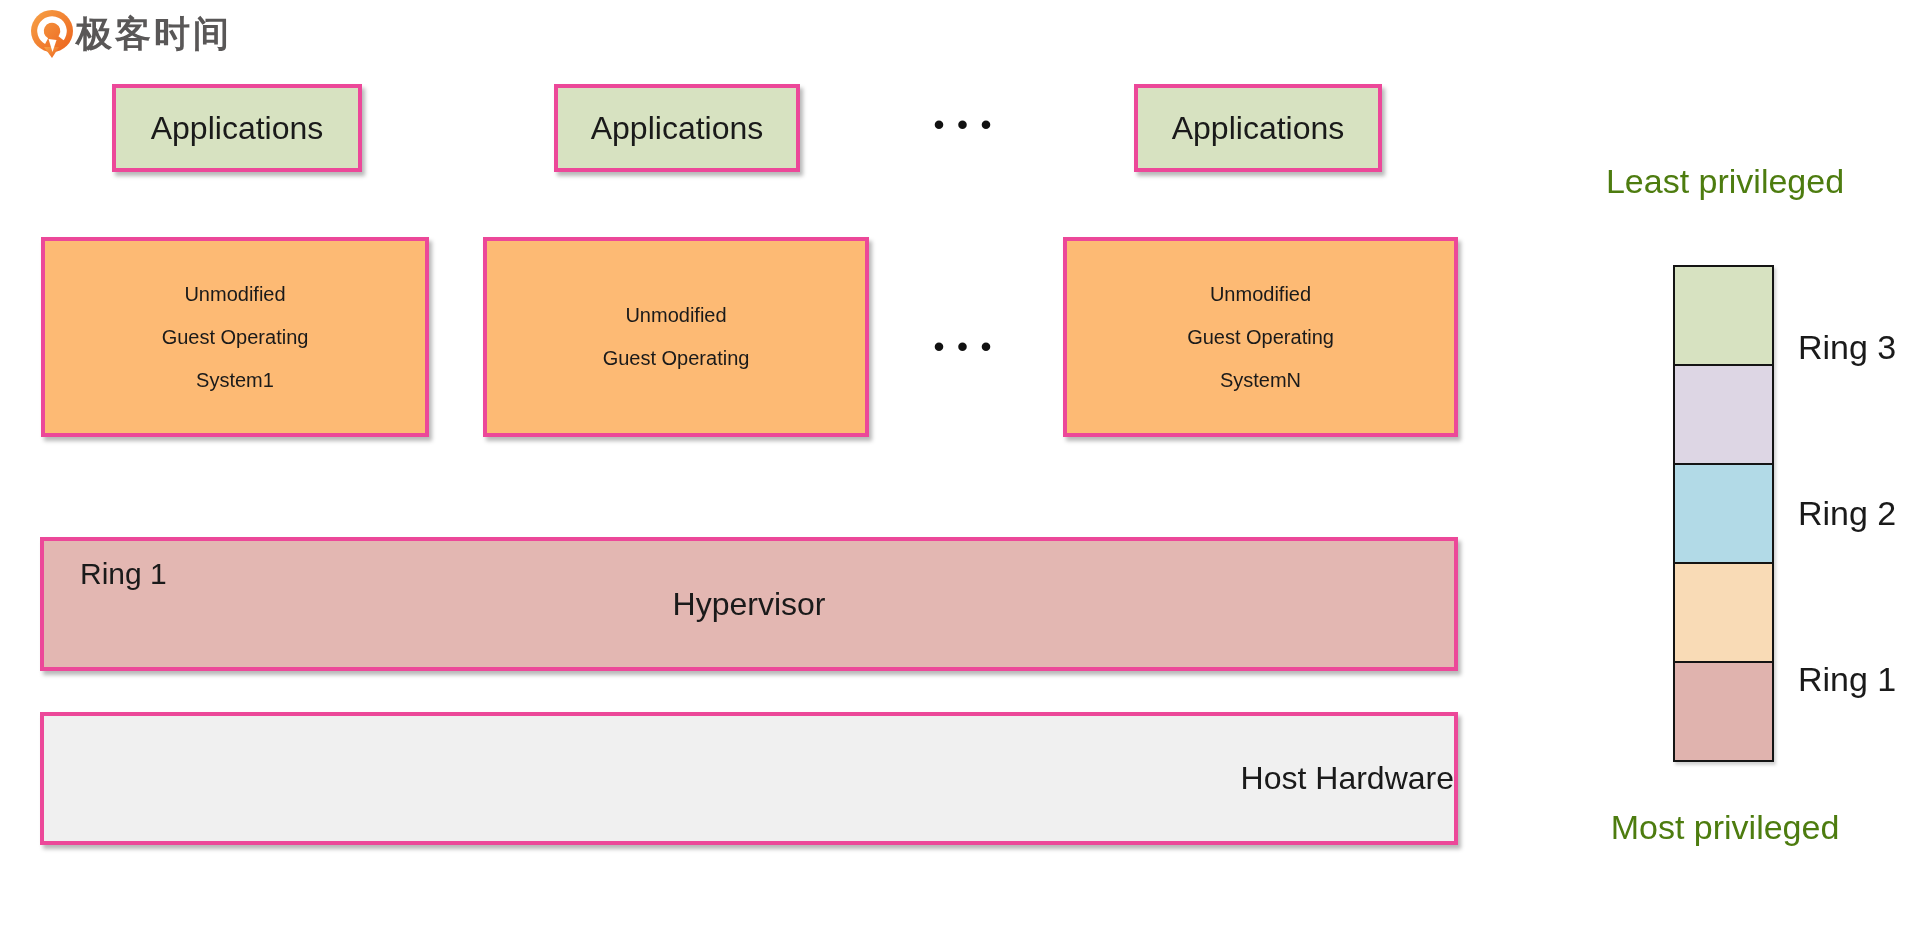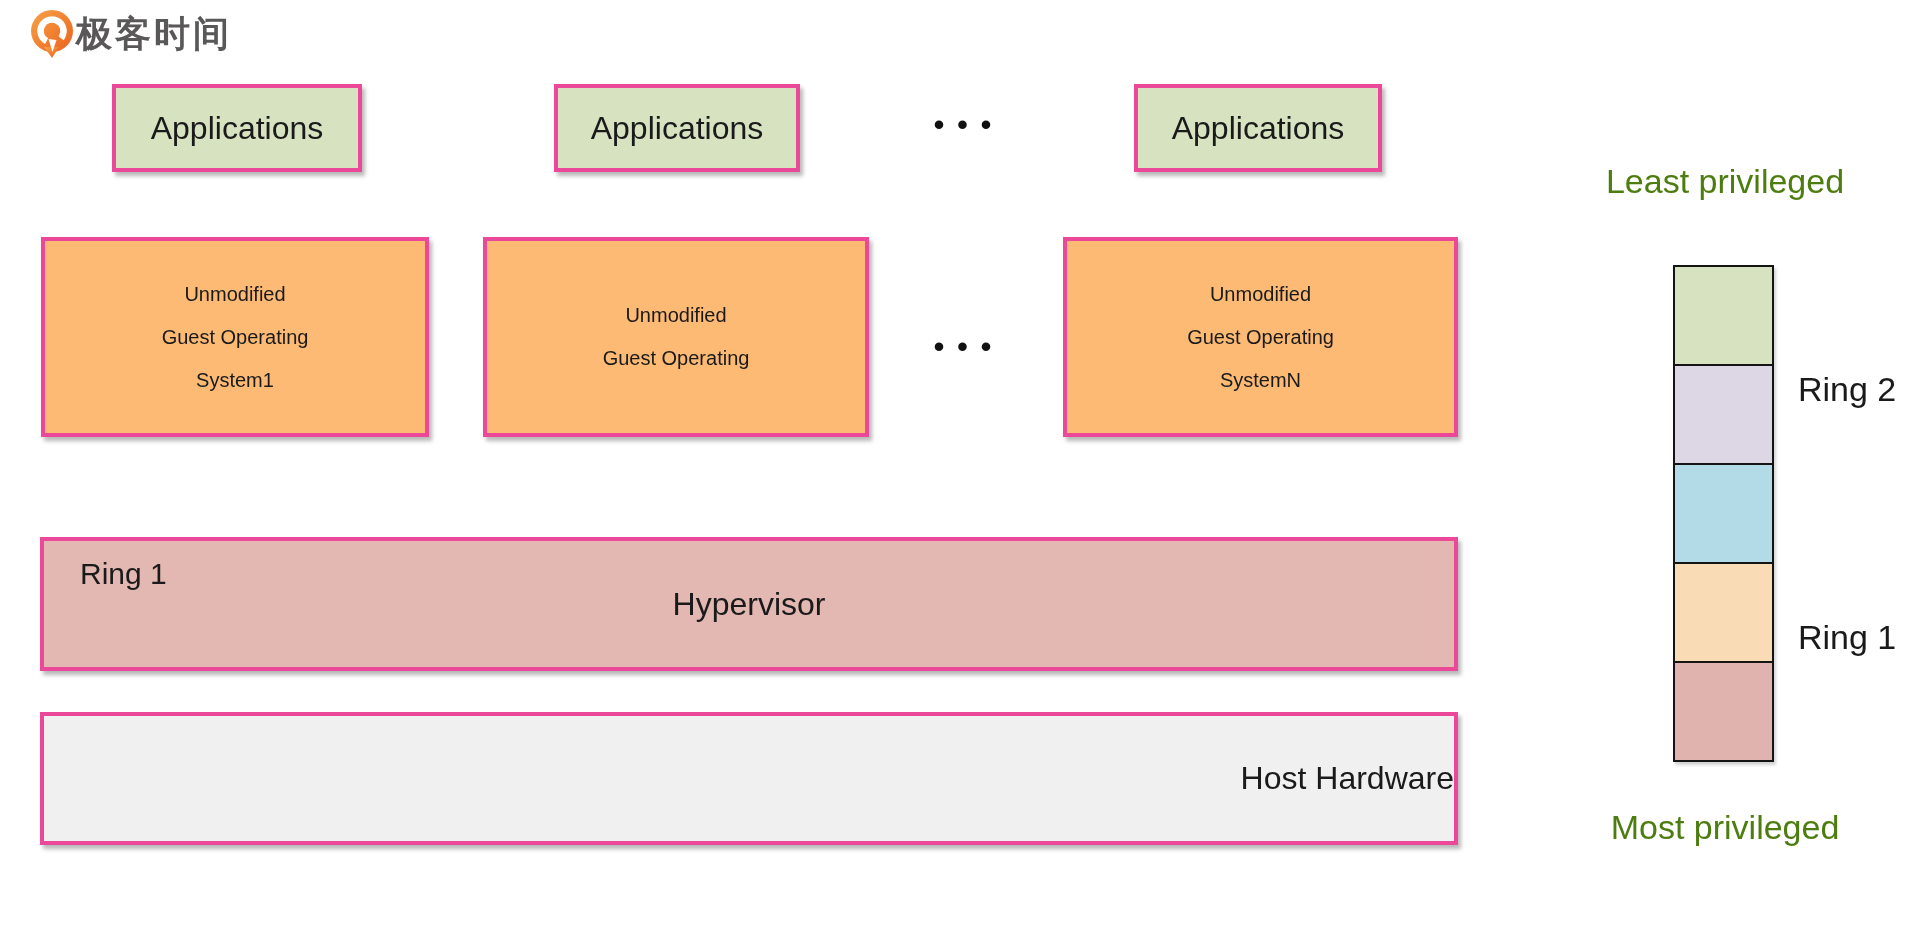--- a/index.html
+++ b/index.html
@@ -162,19 +162,20 @@
 
   <div class="ring-stack">
     <div class="ring-cell" style="background: rgb(215, 226, 193);"></div>
     <div class="ring-cell" style="background: rgb(221, 214, 228);"></div>
     <div class="ring-cell" style="background: rgb(178, 218, 231);"></div>
     <div class="ring-cell" style="background: rgb(249, 219, 182);"></div>
     <div class="ring-cell" style="background: rgb(224, 179, 174);"></div>
   </div>
 
   <div class="ring-labels">
+    <div class="ring-label-row">Ring 3</div>
     <div class="ring-label-row">Ring 2</div>
     <div class="ring-label-row">Ring 1</div>
   </div>
 
   <div class="legend-caption" style="top:808px;">Most privileged</div>
 
 </div>
 
 </body></html>

